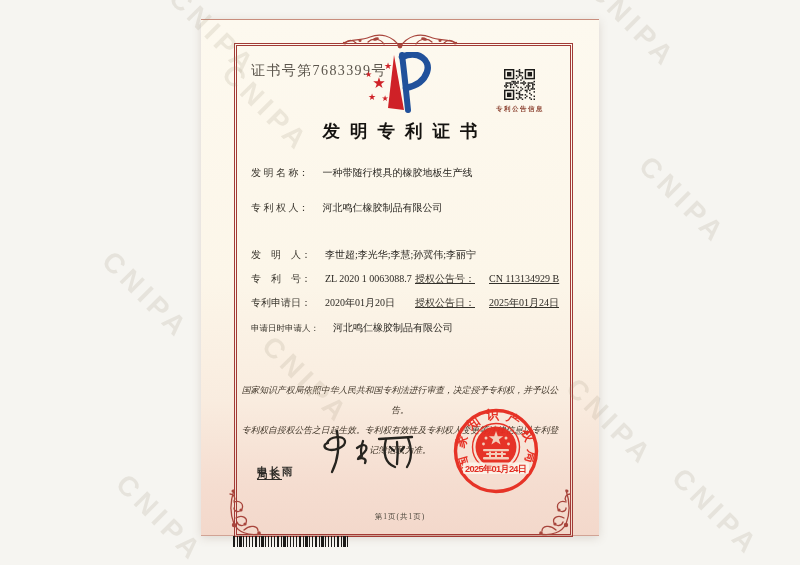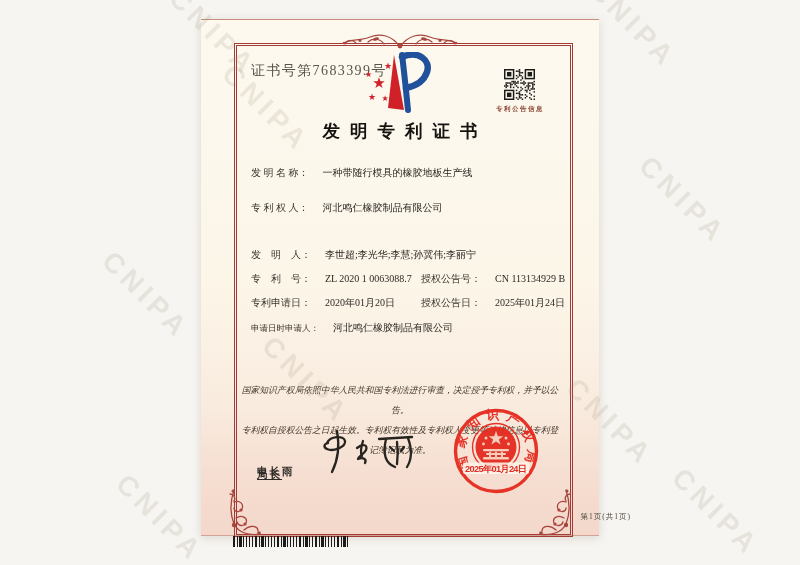--- a/index.html
+++ b/index.html
@@ -44,36 +44,36 @@
     position:absolute;left:0;top:99px;width:100%;text-align:center;
     font-size:17.5px;font-weight:bold;color:#151310;
     letter-spacing:10px;text-indent:10px;
   }
   .row{
     position:absolute;left:50px;right:26px;white-space:nowrap;
     font-size:10px;color:#32302a;
   }
   .row .lab{color:#3a362e;}
   .row .val{margin-left:14px;color:#2b2823;}
-  .pair2{position:absolute;left:170px;top:0;}
+  .pair2{position:absolute;left:164px;top:0;text-decoration:underline;}
   .row.sm .lab{font-size:8.5px;margin-top:40px;}
   .decl{
     position:absolute;left:40px;right:40px;top:360px;text-align:center;
     font-size:8.8px;line-height:20px;color:#43392c;font-style:italic;
   }
   .signer{
     position:absolute;left:56px;font-family:"Liberation Sans","DejaVu Sans",sans-serif;
     font-weight:bold;font-size:10.5px;color:#2d2b27;letter-spacing:2px;
   }
   .signer.t1{top:448px;text-decoration:underline;} .signer.t2{top:445px;text-align:right;}
   .signature{position:absolute;left:110px;top:406px;}
   .seal{position:absolute;left:251px;top:387px;opacity:.95;}
   .footer{
-    position:absolute;left:0;top:492px;width:100%;text-align:right;
-    font-size:7.5px;color:#4c463c;letter-spacing:1px;margin-left:32px;
+    position:absolute;left:0;top:492px;width:100%;text-align:center;
+    font-size:7.5px;color:#4c463c;letter-spacing:1px;
   }
   .barcode{position:absolute;left:233px;top:536px;z-index:3;}
 </style>
 </head>
 <body>
 
 <span class="wm" style="left:185px;top:-18px">CNIPA</span>
 <span class="wm" style="left:605px;top:-26px">CNIPA</span>
 <span class="wm" style="left:238px;top:58px">CNIPA</span>
 <span class="wm" style="left:655px;top:150px">CNIPA</span>

